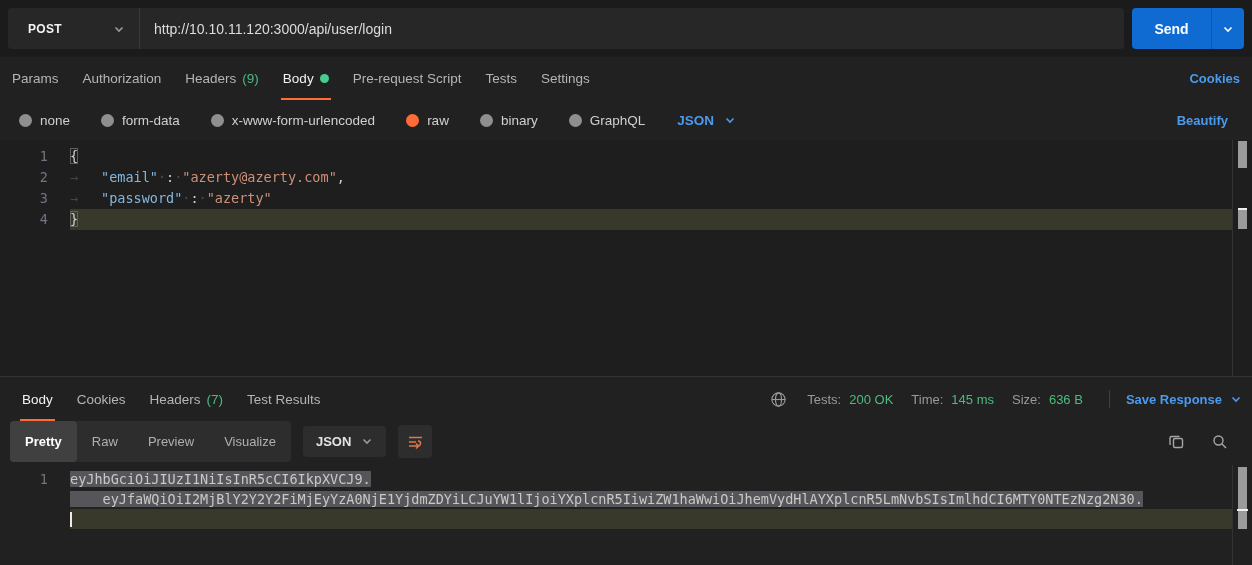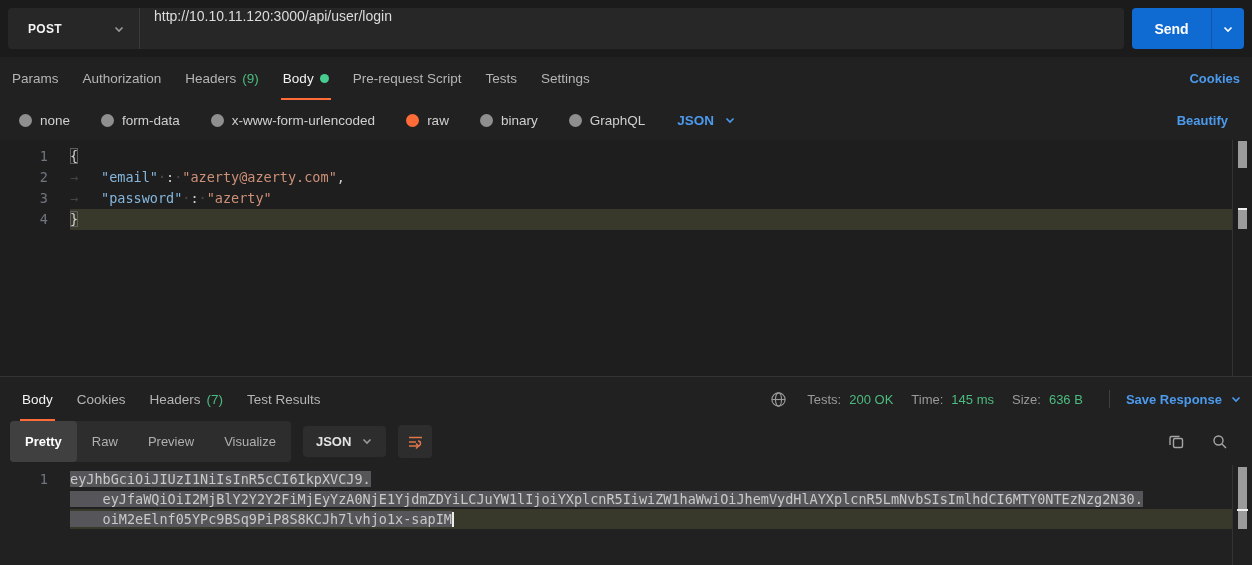--- a/index.html
+++ b/index.html
@@ -4,21 +4,21 @@
 <style>
   * { box-sizing: border-box; }
   body { margin: 0; background: #101010; font-family: "Liberation Sans", sans-serif; }
   .app { position: relative; width: 1252px; height: 565px; background: #212121; overflow: hidden; color: #d6d6d6; }
 
   
   .topbar { height: 57px; background: #1b1b1b; display: flex; align-items: center; padding: 0 8px; gap: 8px; }
   .url-group { flex: 1; display: flex; height: 41px; background: #272727; border-radius: 4px; overflow: hidden; }
   .method { width: 132px; display: flex; align-items: center; justify-content: space-between; padding: 0 14px 0 20px; border-right: 1px solid #3a3a3a; cursor: pointer; }
   .method-label { color: #f3f3f3; font-weight: bold; font-size: 12px; letter-spacing: .3px; }
-  .url { flex: 1; display: flex; padding: 0 14px; font-size: 14px; color: #dcdcdc; }
+  .url { flex: 1; display: flex; align-items: center; padding: 0 14px; font-size: 14px; color: #dcdcdc; }
   .send-wrap { display: flex; height: 41px; }
   .send { border: none; width: 79px; background: #0f6ad2; color: #fff; font-family: inherit; font-size: 14px; font-weight: bold; border-radius: 4px 0 0 4px; cursor: pointer; }
   .send-caret { border: none; width: 33px; background: #0f6ad2; border-left: 1px solid #0a57ad; border-radius: 0 4px 4px 0; display: flex; align-items: center; justify-content: center; cursor: pointer; }
   .chev { width: 12px; height: 12px; stroke: #9a9a9a; fill: none; stroke-width: 1.6; }
   .chev.white { stroke: #fff; }
   .chev.blue { stroke: #4c9aee; }
 
   
   .req-tabs { height: 43px; display: flex; align-items: stretch; padding: 0 0; font-size: 13.5px; color: #b5b5b5; }
   .tab { position: relative; display: flex; align-items: center; gap: 6px; padding: 0 12px; cursor: pointer; white-space: nowrap; }
@@ -270,21 +270,21 @@
           <div class="r-line">
             <span class="gutter">1</span>
             <span class="r-content"><span class="sel">eyJhbGciOiJIUzI1NiIsInR5cCI6IkpXVCJ9.</span></span>
           </div>
           <div class="r-line">
             <span class="gutter"></span>
             <span class="r-content"><span class="sel">    eyJfaWQiOiI2MjBlY2Y2Y2FiMjEyYzA0NjE1YjdmZDYiLCJuYW1lIjoiYXplcnR5IiwiZW1haWwiOiJhemVydHlAYXplcnR5LmNvbSIsImlhdCI6MTY0NTEzNzg2N30.</span></span>
           </div>
           <div class="r-line current">
             <span class="gutter"></span>
-            <span class="r-content"><span class="sel">    oiM2eElnf05YPc9BSq9PiP8S8KCJh7lvhjo1x-sapIM</span><span class="caret"></span></span>
+            <span class="r-content"><span class="caret"></span></span>
           </div>
         </div>
       <div class="r-scroll">
         <div class="thumb"></div>
         <div class="stripe"></div>
       </div>
     </div>
   </div>
 </div>
 

